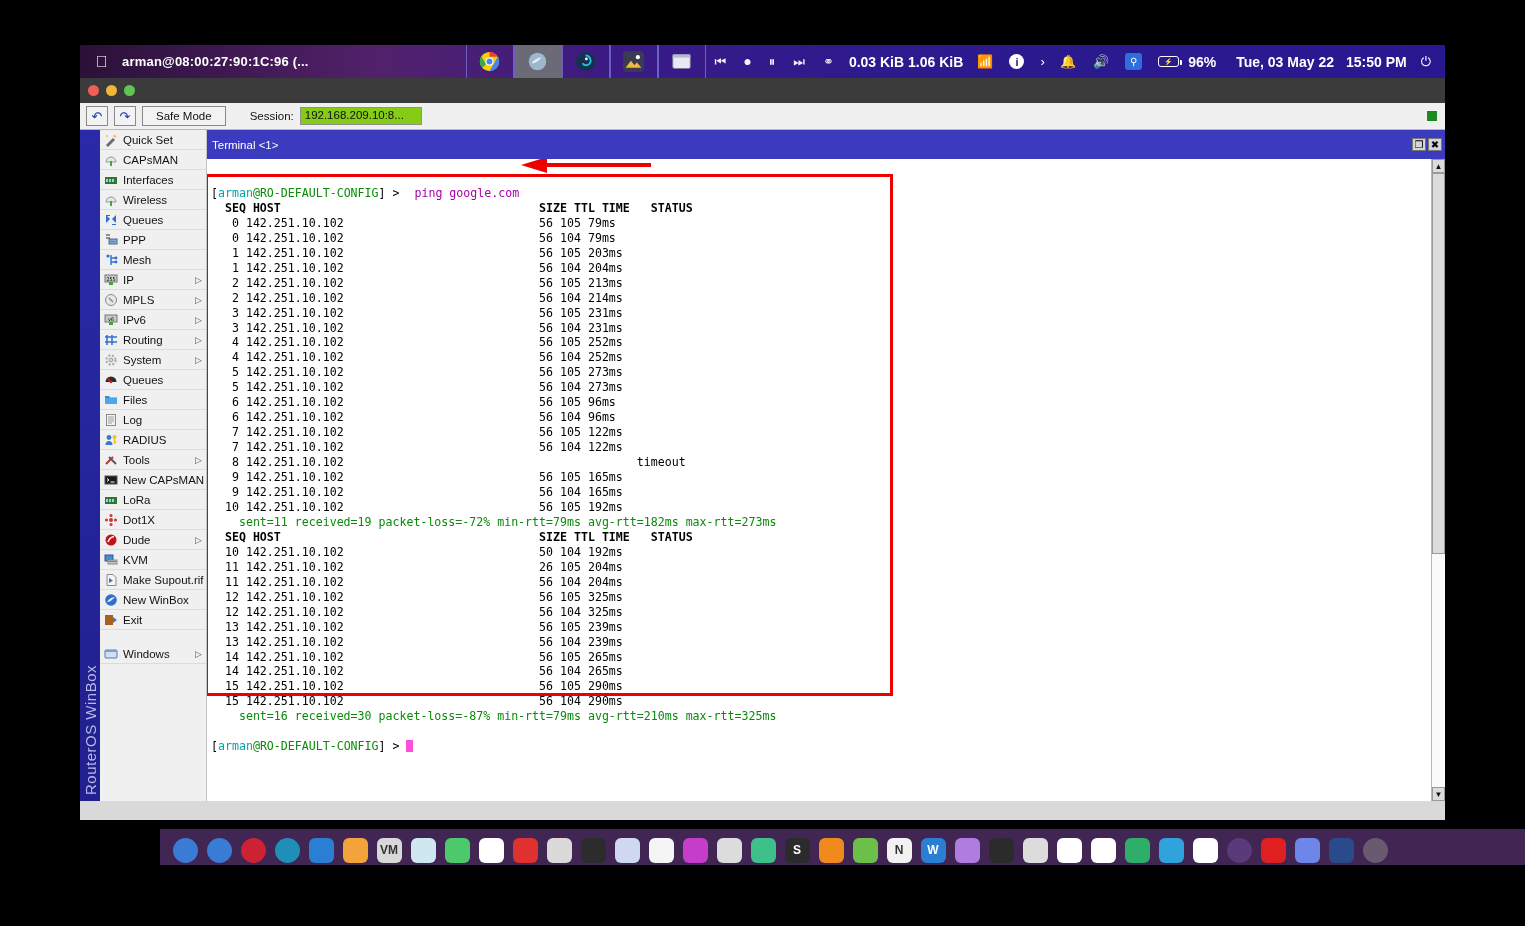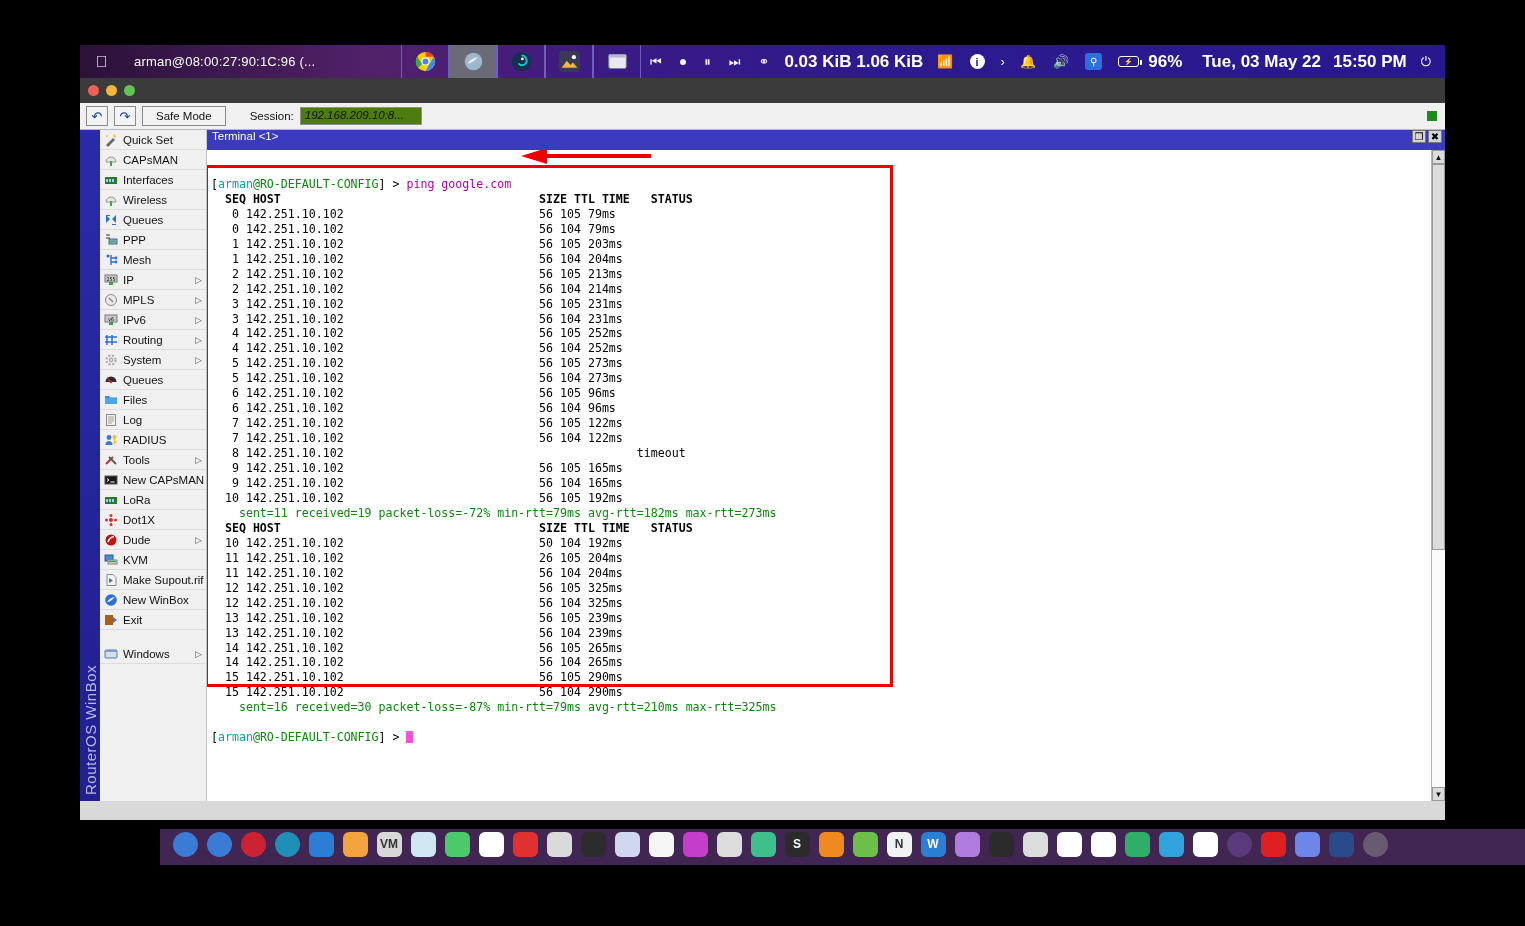--- a/index.html
+++ b/index.html
@@ -16,30 +16,30 @@
     background:#1b1030;
   }
 
   
   #macbar {
     position:absolute; left:0; top:0; width:1365px; height:33px;
     background: linear-gradient(90deg,#2b1138 0%,#52216b 22%,#3a1a86 40%,#2d1a8e 58%,#281890 100%);
     display:flex; align-items:center; color:#fff; font-size:12.5px;
   }
   .apple-logo { font-size:16px; margin:0 14px 0 16px; line-height:1; }
-  #macbar .mac-title { font-weight:normal; font-size:13px; letter-spacing:.2px;margin-left:12px; }
+  #macbar .mac-title { font-weight:bold; font-size:13px; letter-spacing:.2px; }
   .mb-spacer { flex:1; }
   .mbgroup { display:flex; align-items:center; height:33px; }
   .mb-app {
     width:48px; height:33px; display:flex; align-items:center; justify-content:center;
     border-left:1px solid #6d5fbf; border-right:1px solid #6d5fbf;
   }
   .mb-app.active { background:#6b6b78; }
   .mb-ctl { padding:0 9px; font-size:13px; color:#fff; opacity:.95; }
-  .mb-text { padding:0 6px; font-size:17px; font-weight:bold; }
+  .mb-text { padding:0 6px; font-size:14px; font-weight:bold; }
   .mb-ic { padding:0 8px; font-size:13px; }
   .wifi-i { background:#fff; color:#23127a; border-radius:50%; width:15px;height:15px;
             display:inline-flex;align-items:center;justify-content:center;font-size:11px;font-weight:bold;}
   .srch { background:#2f6fdd; width:17px;height:17px;border-radius:3px;display:inline-flex;
           align-items:center;justify-content:center;font-size:10px;}
   .batt { display:inline-flex; align-items:center; gap:3px; }
   .batt-box { width:21px;height:11px;border:1.6px solid #fff;border-radius:3px;position:relative;
               display:flex;align-items:center;justify-content:center;font-size:7px;}
   .batt-box:after{content:"";position:absolute;right:-4px;top:3px;width:2px;height:5px;background:#fff;border-radius:0 1px 1px 0;}
 
@@ -74,22 +74,22 @@
     display:flex; align-items:center; padding-left:6px; gap:6px; font-size:11.5px;
   }
   .tbtn {
     height:20px; min-width:22px; background:#f3f3f3; border:1px solid #8a8a8a;
     display:flex;align-items:center;justify-content:center; color:#1640b0;
     font-size:13px; padding:0 4px;
   }
   .tbtn.wide { padding:0 13px; color:#111; font-size:11.5px; }
   .sess-label { margin-left:18px; color:#111; font-size:11.5px; }
   .sess-field {
-    height:18px; background:#4d7c0f; border:1px solid #909090; font-size:11.5px;
-    padding:1px 4px; color:#111; min-width:122px;font-style:italic;
+    height:18px; background:#84cc16; border:1px solid #909090; font-size:11.5px;
+    padding:1px 4px; color:#111; min-width:122px;
   }
   #tb-right-sq { margin-left:auto; margin-right:8px; width:10px; height:10px; background:#1d8a1d; }
 
   
   #wb-body { display:flex; height:calc(742px - 25px - 19px - 27px); }
 
   
   #vbar {
     width:20px; background:linear-gradient(180deg,#2a2aa8,#20208f);
     position:relative; overflow:hidden;
@@ -108,36 +108,36 @@
     position:relative; background:#f0f0f0;
   }
   .mi .mlabel { flex:1; }
   .mi .arrow { font-size:9px; color:#555; margin-right:4px; }
   .mi.gap { border-bottom:none; background:#f0f0f0; height:14px; }
   .micon { width:14px; height:14px; flex:0 0 14px; position:relative; }
 
   
   #content { flex:1; background:#fff; display:flex; flex-direction:column; position:relative; }
   #term-head {
-    height:20px; background:#3b3bc0; color:#fff; font-size:11.5px;
-    display:flex; align-items:flex-start; padding-left:5px;
+    height:29px; background:#3b3bc0; color:#fff; font-size:11.5px;
+    display:flex; align-items:center; padding-left:5px;
   }
   #term-head .wbtns { margin-left:auto; display:flex; gap:2px; padding-right:3px; }
   .wbtn { width:14px;height:13px;background:#d4d4d4;border:1px solid #777;color:#000;
           font-size:10px; display:flex;align-items:center;justify-content:center; }
 
   #term-wrap { flex:1; display:flex; background:#fff; position:relative; overflow:hidden; }
   #term {
     flex:1; position:relative; padding:12px 0 0 4px; background:#fff;
     font-family:"DejaVu Sans Mono","Liberation Mono",monospace;
     font-size:11.6px; line-height:14.95px; white-space:pre; color:#000;
   }
   .cy { color:#00a7a7; }
   .gr { color:#0a8a0a; }
-  .mg { color:#aa00aa; }
+  .mg { color:#aa00aa;margin-left:8px; }
   .bold { font-weight:bold; }
   .cursor { display:inline-block; width:7px; height:12px; background:#ff4fd8; vertical-align:-2px; }
 
   
   #redbox {
     position:absolute; left:0px; top:0px; width:686px; height:521px;
     border:3px solid #ee0000; pointer-events:none;
   }
   
   #redarrow { position:absolute; left:314px; top:0px; width:134px; height:20px; pointer-events:none; }
@@ -149,21 +149,21 @@
   }
   .sb-btn { height:14px; background:#dcdcdc; border:1px solid #9a9a9a; display:flex;
             align-items:center;justify-content:center;font-size:8px;color:#111; }
   .sb-track { flex:1; background:#fafafa; position:relative; }
   .sb-thumb { position:absolute; left:0; right:0; top:0; height:62%; background:#dcdcdc; border:1px solid #9a9a9a; }
 
   
   #dock {
     position:absolute; left:80px; top:784px; width:1365px; height:36px;
     background:rgba(70,40,90,0.92);
-    display:flex; align-items:flex-start; gap:0px; padding:0 8px;
+    display:flex; align-items:flex-end; gap:0px; padding:0 8px;
   }
   .dock-item { width:34px; height:30px; display:flex; align-items:center; justify-content:center; }
   .dk { width:25px; height:25px; border-radius:6px; display:flex; align-items:center;
         justify-content:center; font-size:12px; color:#fff; font-weight:bold; }
   .dk.circ { border-radius:50%; }
 </style>
 </head>
 <body>
 
 <div id="desktop">

